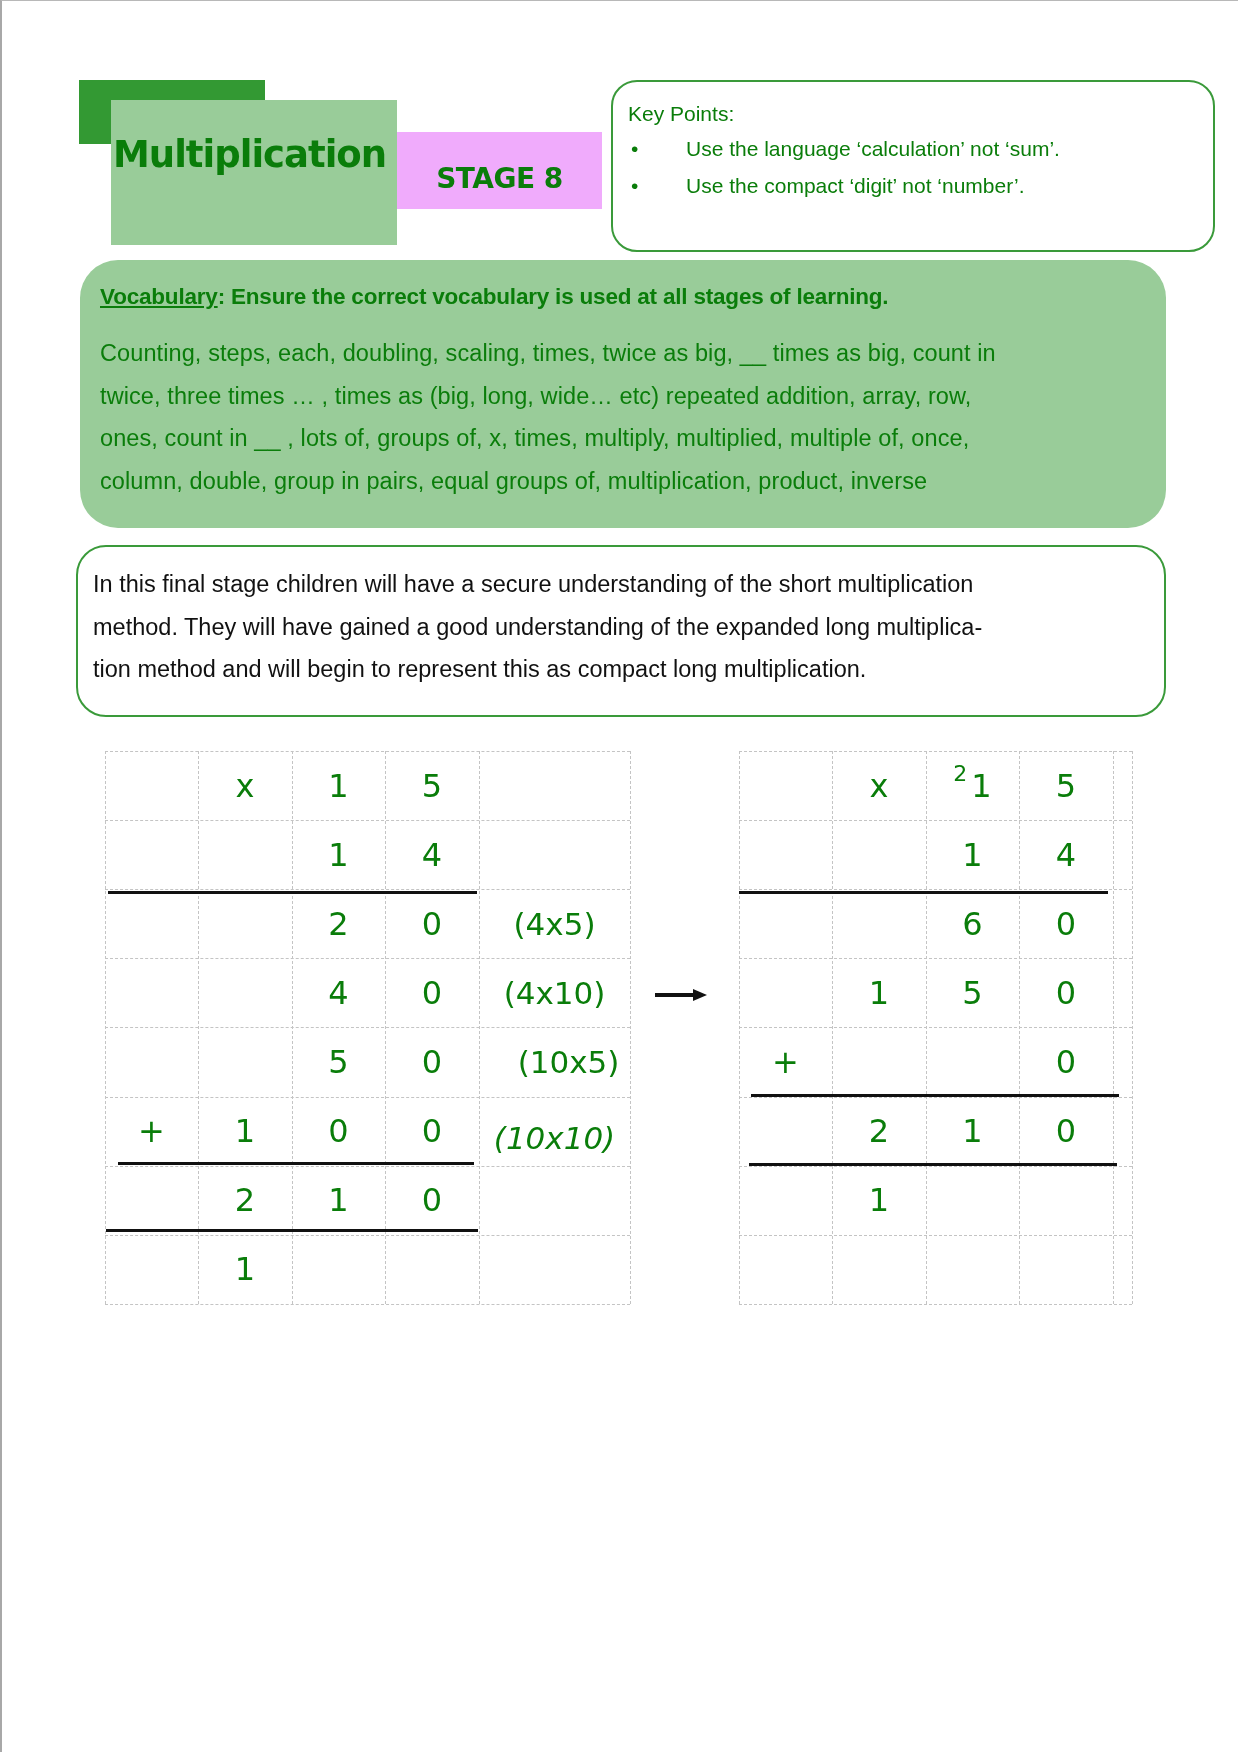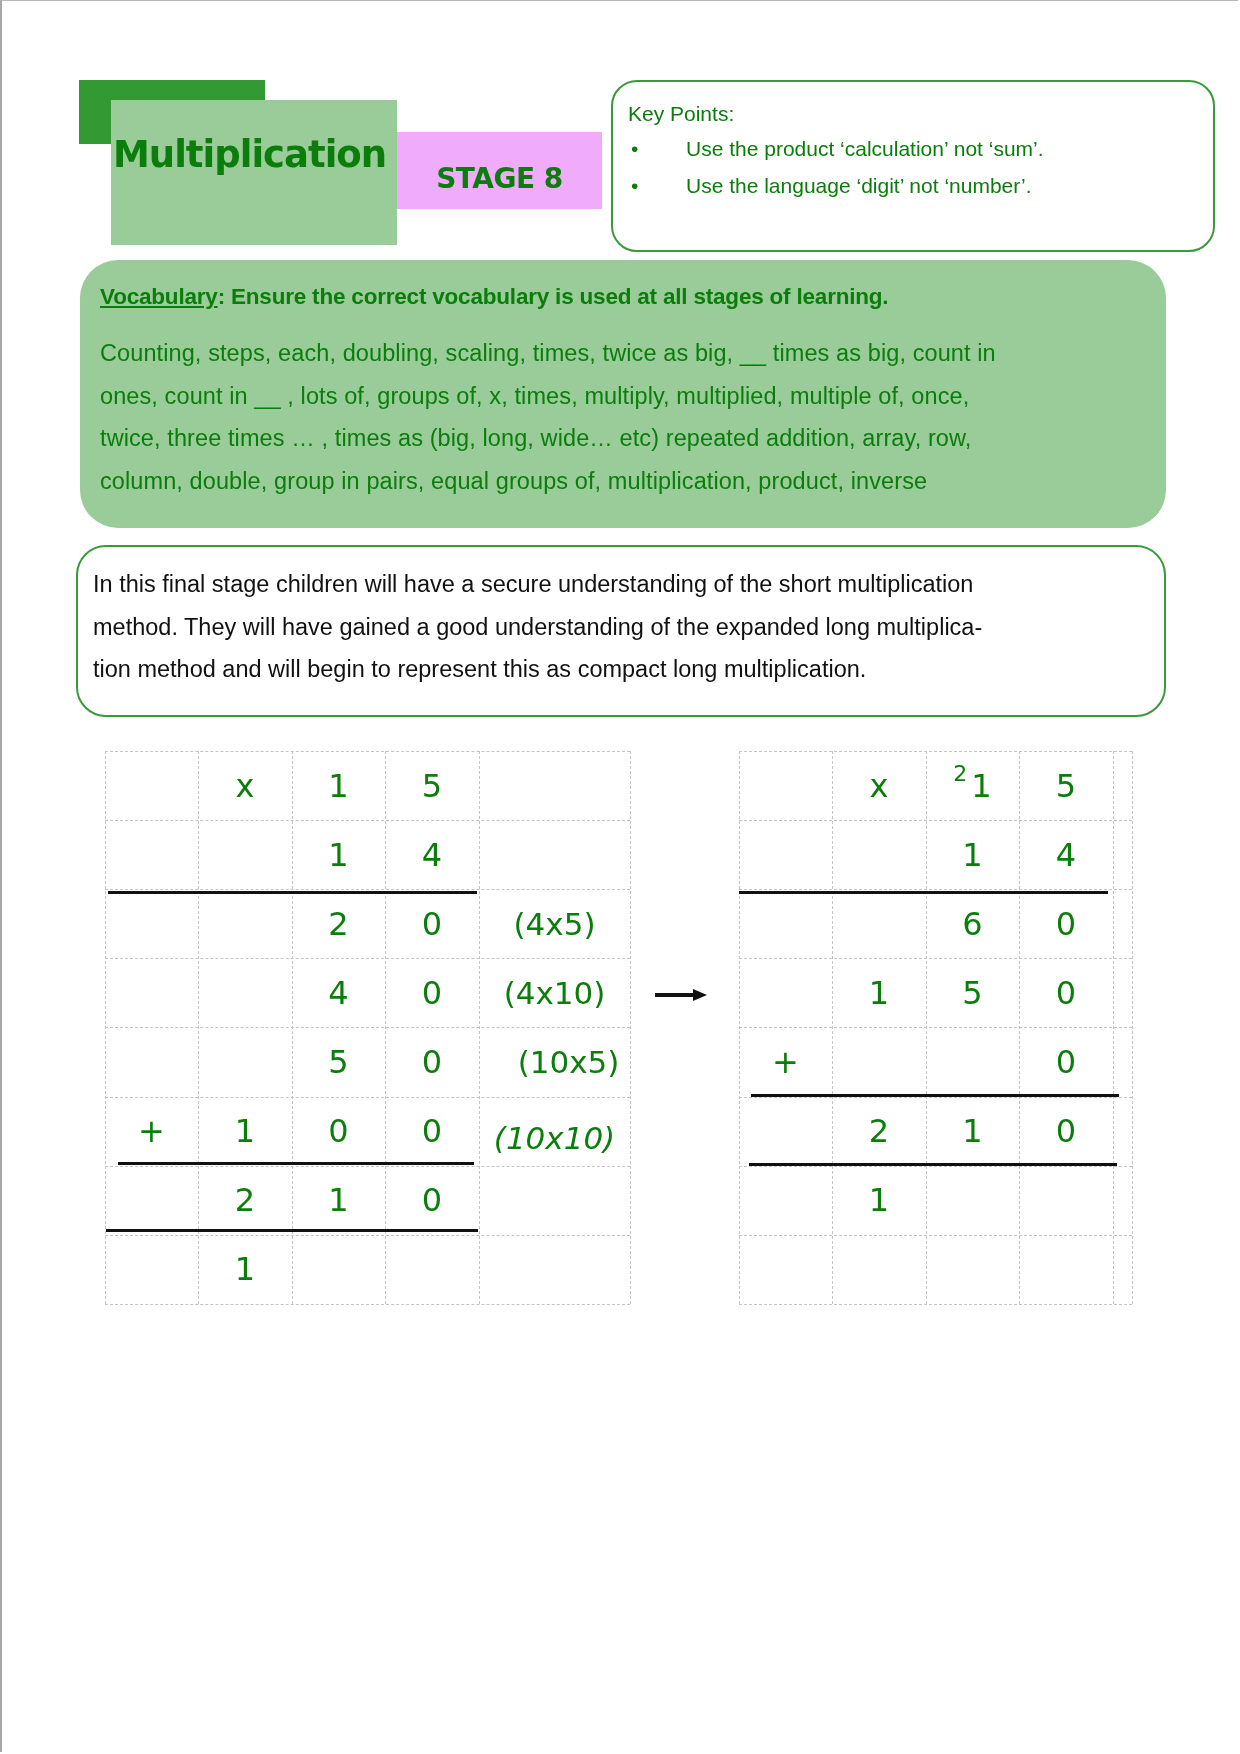--- a/index.html
+++ b/index.html
@@ -83,35 +83,35 @@
 <div class="title-tile">
   <div class="title-text">Multiplication</div>
 </div>
 <div class="stage-tile">
   <div class="stage-text">STAGE 8</div>
 </div>
 
 <div class="key-box">
   <div class="key-title">Key Points:</div>
   <div class="key-item" style="top:55px">
-    <span class="bullet">•</span><span>Use the product ‘calculation’ not ‘sum’.</span>
+    <span class="bullet">•</span><span>Use the language ‘calculation’ not ‘sum’.</span>
   </div>
   <div class="key-item" style="top:92px">
-    <span class="bullet">•</span><span>Use the language ‘digit’ not ‘number’.</span>
+    <span class="bullet">•</span><span>Use the compact ‘digit’ not ‘number’.</span>
   </div>
 </div>
 
 <div class="vocab-box">
   <div class="vocab-heading">
     <span class="u">Vocabulary</span><span>: Ensure the correct vocabulary is used at all stages of learning.</span>
   </div>
   <div class="vocab-text">
     <div class="vocab-line">Counting, steps, each, doubling, scaling, times, twice as big, __ times as big, count in</div>
+    <div class="vocab-line">twice, three times … , times as (big, long, wide… etc) repeated  addition, array, row,</div>
     <div class="vocab-line">ones, count in __ , lots of, groups of, x, times, multiply, multiplied, multiple of, once,</div>
-    <div class="vocab-line">twice, three times … , times as (big, long, wide… etc) repeated  addition, array, row,</div>
     <div class="vocab-line">column, double, group in pairs, equal groups of, multiplication, product, inverse</div>
   </div>
 </div>
 
 <div class="desc-box">
   <div class="desc-text">
     <div class="desc-line">In this final stage children will have a secure understanding of  the short multiplication</div>
     <div class="desc-line">method. They will have gained a  good understanding of the expanded long multiplica-</div>
     <div class="desc-line">tion method and will begin to represent this as compact long multiplication.</div>
   </div>

